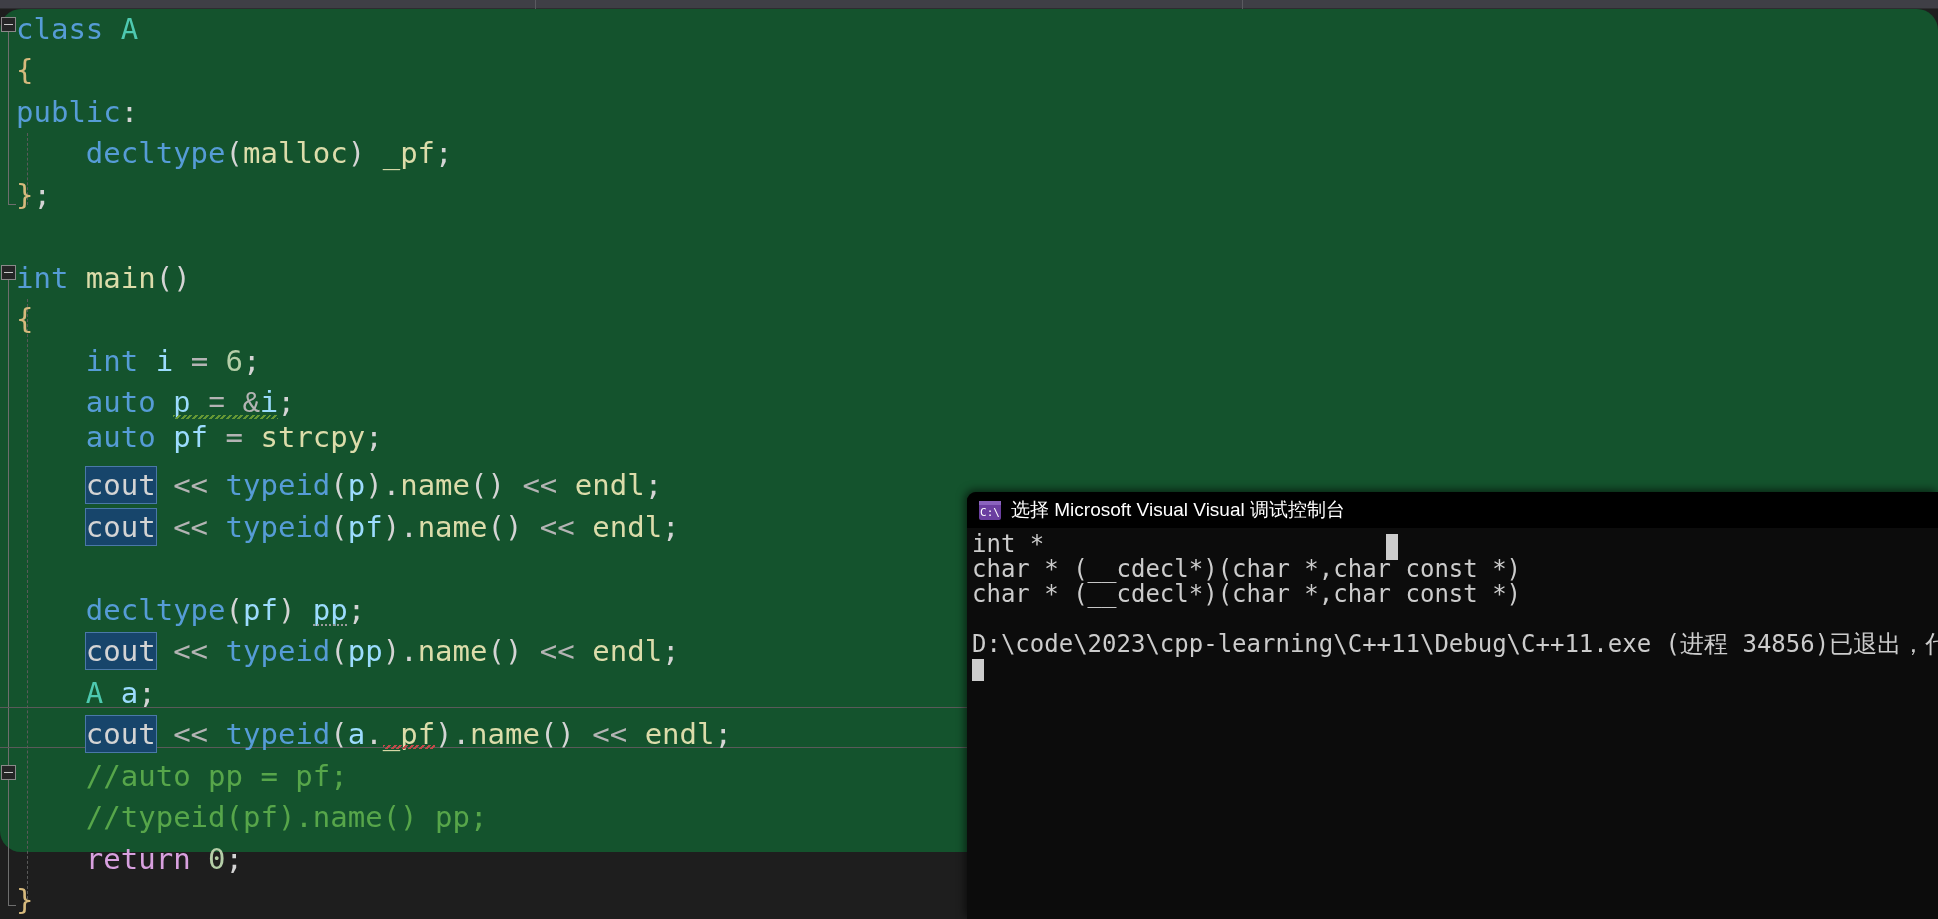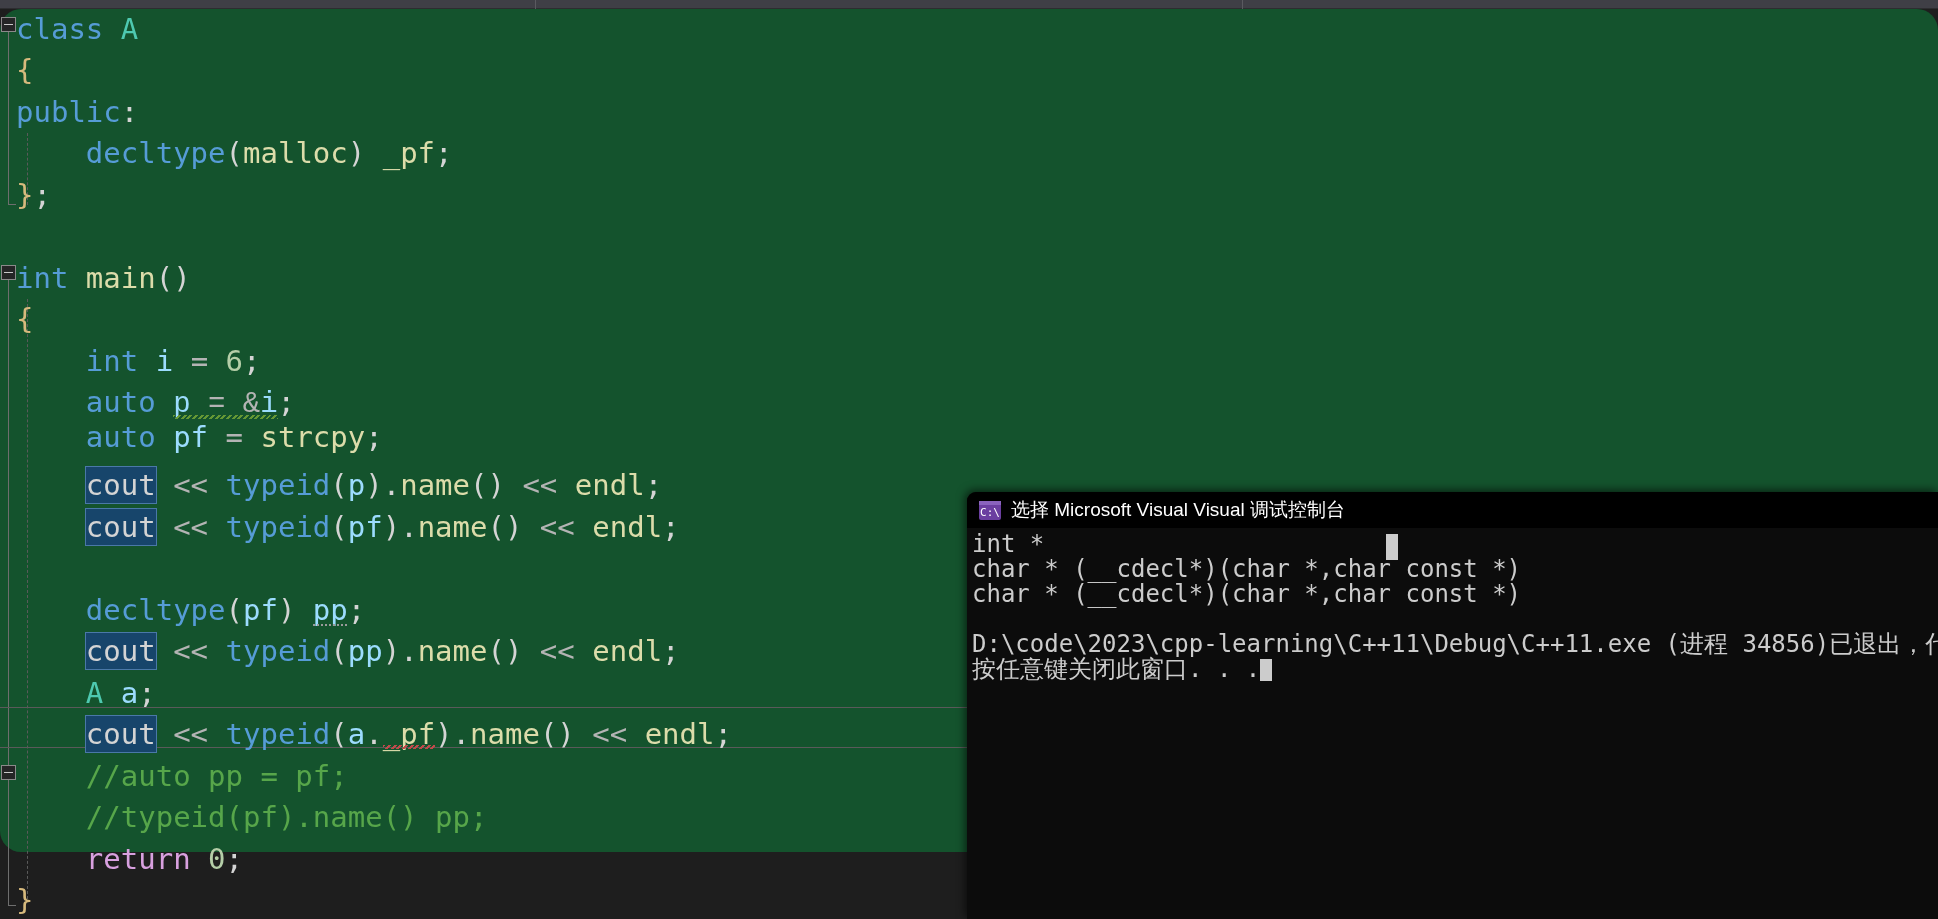--- a/index.html
+++ b/index.html
@@ -363,16 +363,16 @@
       <span>C:\</span>
     </span>
     <span id="console-title">选择 Microsoft Visual Visual 调试控制台</span>
   </div>
   <div id="console-body">
     <div class="con-line">int *</div>
     <div class="con-line">char * (__cdecl*)(char *,char const *)</div>
     <div class="con-line">char * (__cdecl*)(char *,char const *)</div>
     <div class="con-line blank"></div>
     <div class="con-line">D:\code\2023\cpp-learning\C++11\Debug\C++11.exe (进程 34856)已退出，代码为 0。</div>
-    <div class="con-line"><span>按任意键关闭此窗口. . .</span><span class="cursor-block"></span></div>
+    <div class="con-line"><span class="cursor-block"></span></div>
   </div>
   <div id="console-caret"></div>
 </div>
 
 </body></html>

